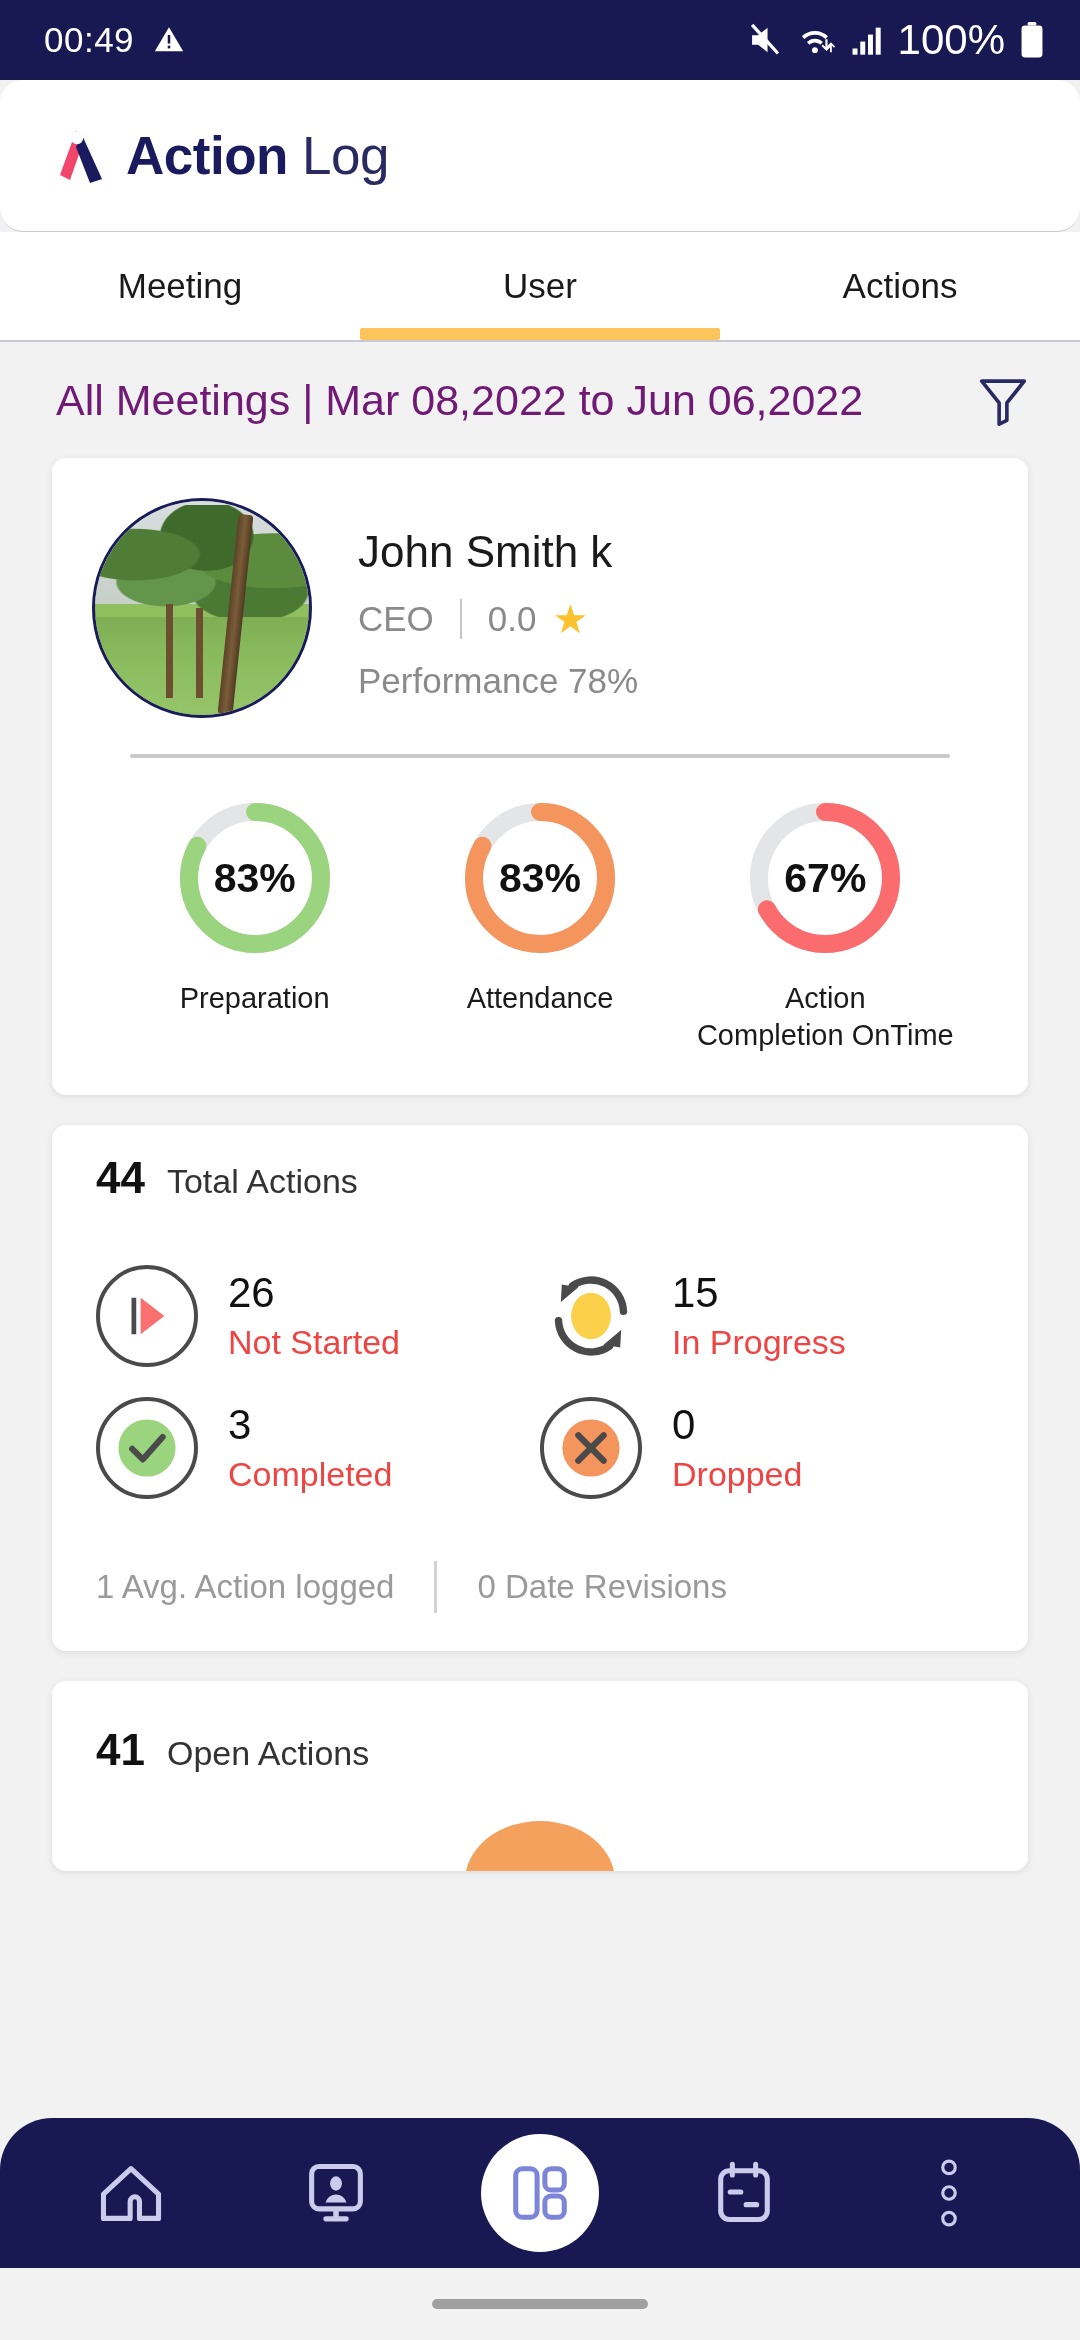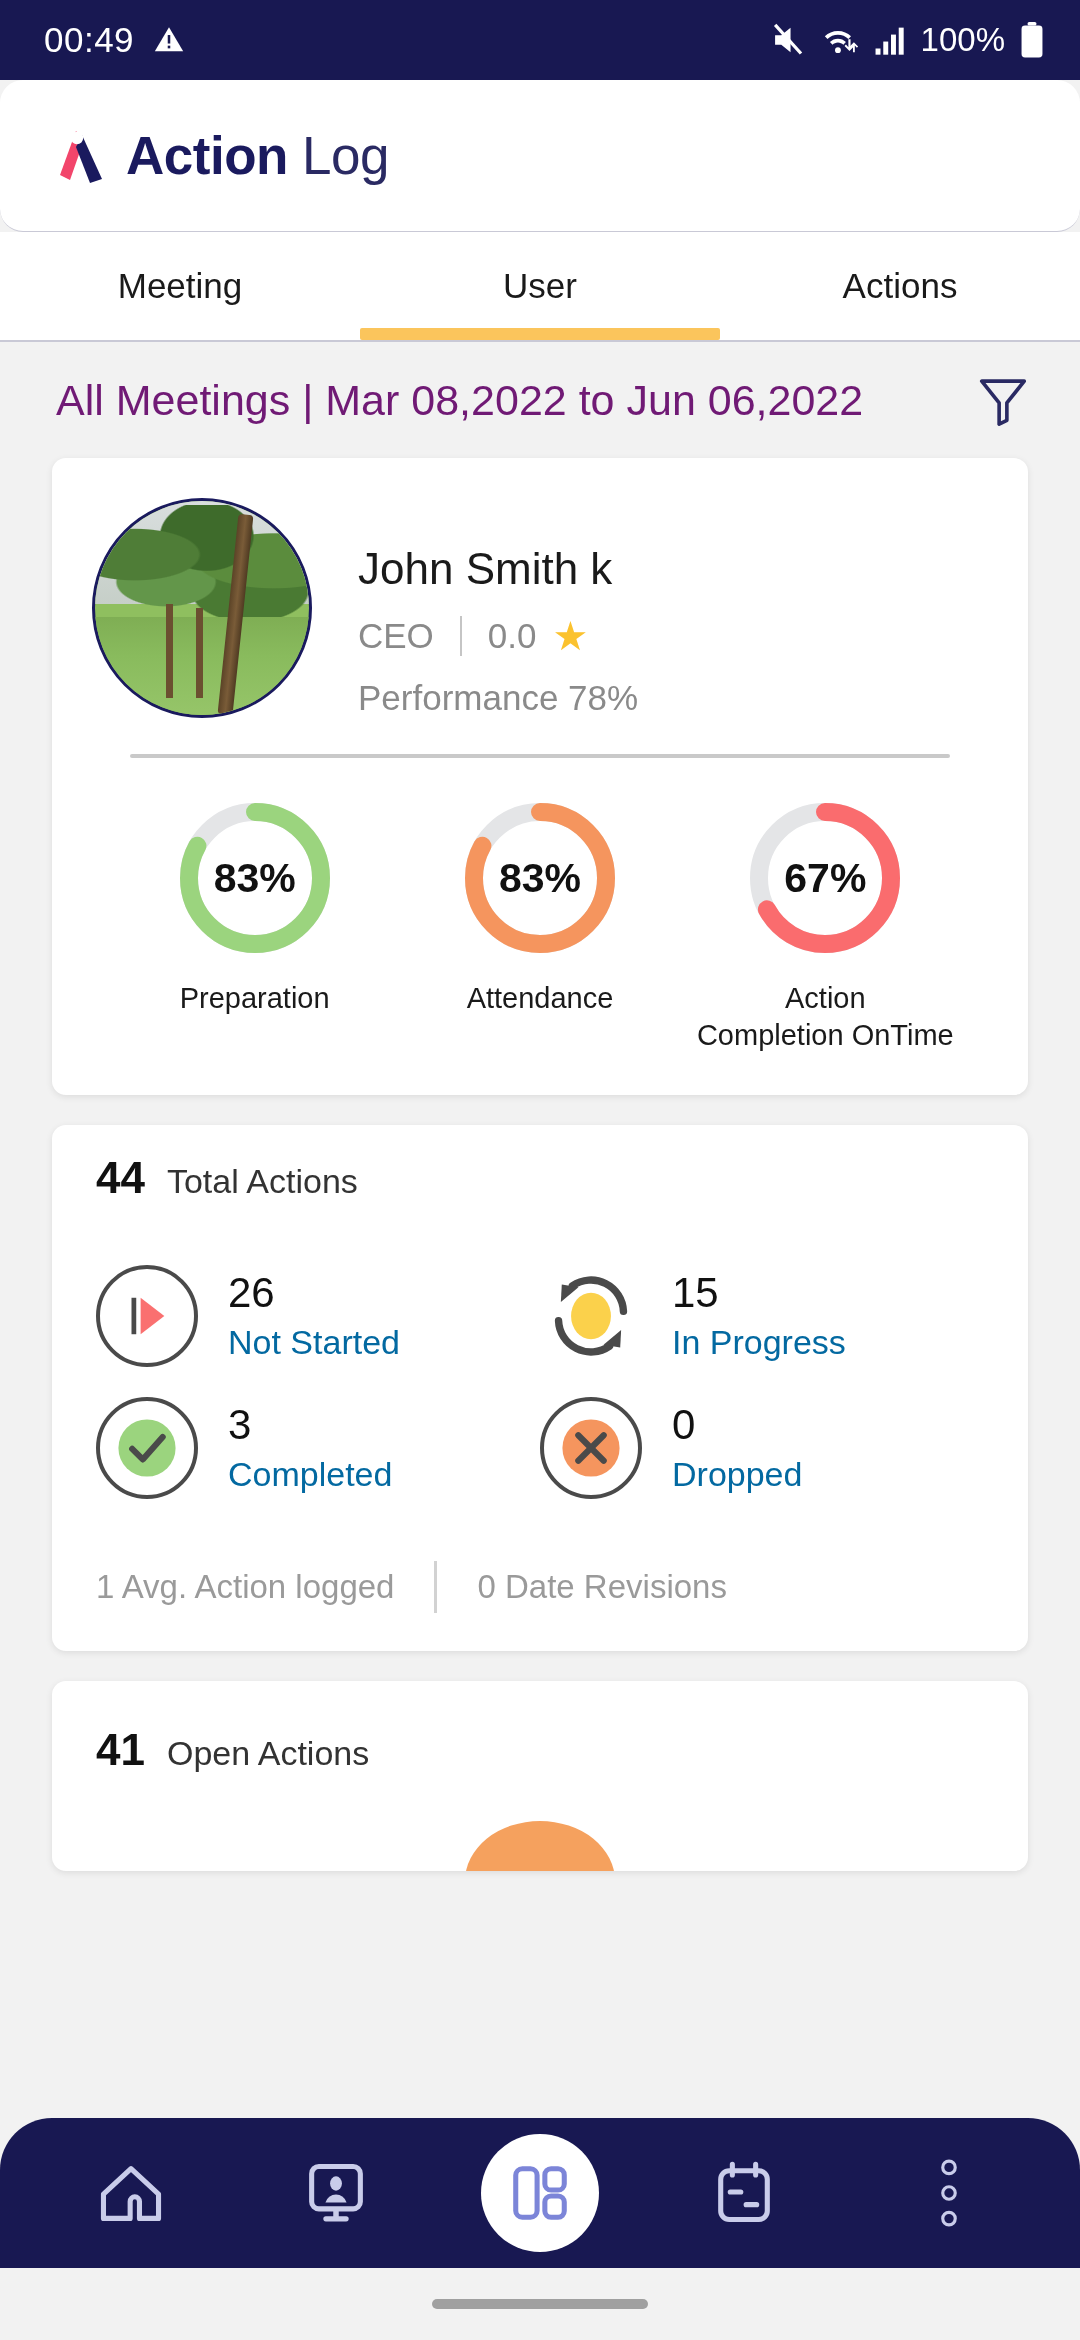--- a/index.html
+++ b/index.html
@@ -13,21 +13,21 @@
 
   
   .statusbar{
     height:80px; background:#181852; color:#fff;
     display:flex; align-items:center; justify-content:space-between;
     padding:0 34px 0 44px;
   }
   .sb-left{ display:flex; align-items:center; gap:18px; }
   .sb-clock{ font-size:35px; letter-spacing:.5px; }
   .sb-right{ display:flex; align-items:center; gap:13px; }
-  .sb-pct{ font-size:33px; }
+  .sb-pct{ font-size:42px; }
 
   
   .appbar{
     height:152px; background:#fff; display:flex; align-items:center;
     padding-left:56px; border-bottom:1px solid #C9C9D6;border-radius:23px;
   }
   .logo-mark{ width:52px; height:58px; position:relative; margin-right:18px; }
   .logo-title{ font-size:53px; letter-spacing:-.5px; white-space:nowrap; }
   .logo-bold{ color:#1A1A5E; font-weight:bold; }
   .logo-light{ color:#2A2A63; font-weight:300; }
@@ -55,21 +55,21 @@
   .funnel{ width:58px; height:58px; }
 
   
   .card{
     background:#fff; border-radius:14px; margin:0 52px 30px 52px;
     box-shadow:0 2px 7px rgba(0,0,0,.09);
   }
 
   
   .profile-card{ padding:40px 40px 34px 40px; }
-  .profile-top{ display:flex; align-items:flex-end; }
+  .profile-top{ display:flex; align-items:center; }
   .avatar{
     width:220px; height:220px; border-radius:50%; flex:none;
     border:3px solid #1A1A5E; overflow:hidden; position:relative;
     background:#8FBF5F;
   }
   .avatar .sky{ position:absolute; inset:0 0 52% 0; background:linear-gradient(#D9DEDE,#C6CFC8); }
   .avatar .canopy{ position:absolute; left:-6%; right:-6%; top:2%; height:58%;
     background:radial-gradient(ellipse at 22% 40%,#4F7D37 0 24%,transparent 25%),
                radial-gradient(ellipse at 52% 25%,#3E6B2B 0 26%,transparent 27%),
                radial-gradient(ellipse at 80% 45%,#5B8C3D 0 28%,transparent 29%),
@@ -110,21 +110,21 @@
   .card-head .num{ font-size:44px; font-weight:bold; color:#111; }
   .card-head .lbl{ font-size:34px; color:#333; margin-left:22px; }
 
   .stat-grid{ display:grid; grid-template-columns:1fr 1fr; row-gap:30px; margin-top:62px; }
   .stat{ display:flex; align-items:center; }
   .stat-ico{ width:102px; height:102px; border-radius:50%; border:4px solid #4A4A4A;
     display:flex; align-items:center; justify-content:center; flex:none; position:relative; }
   .stat-ico.noborder{ border:none; }
   .stat-txt{ margin-left:30px; }
   .stat-num{ font-size:42px; color:#111; line-height:1.05; }
-  .stat-lbl{ font-size:34px; color:#0369a1; margin-top:8px; }
+  .stat-lbl{ font-size:34px; color:#ef4444; margin-top:8px; }
 
   .foot-row{ display:flex; align-items:center; margin-top:62px; font-size:33px; color:#9A9A9A; }
   .foot-row .vsep{ width:3px; height:52px; background:#D2D2D2; margin:0 40px; }
 
   
   .open-card{ padding:44px 44px 0 44px; height:190px; overflow:hidden; position:relative; }
   .open-blob{ position:absolute; left:50%; transform:translateX(-50%);
     bottom:-70px; width:150px; height:120px; border-radius:50%;
     background:#F5A15E; }
 

